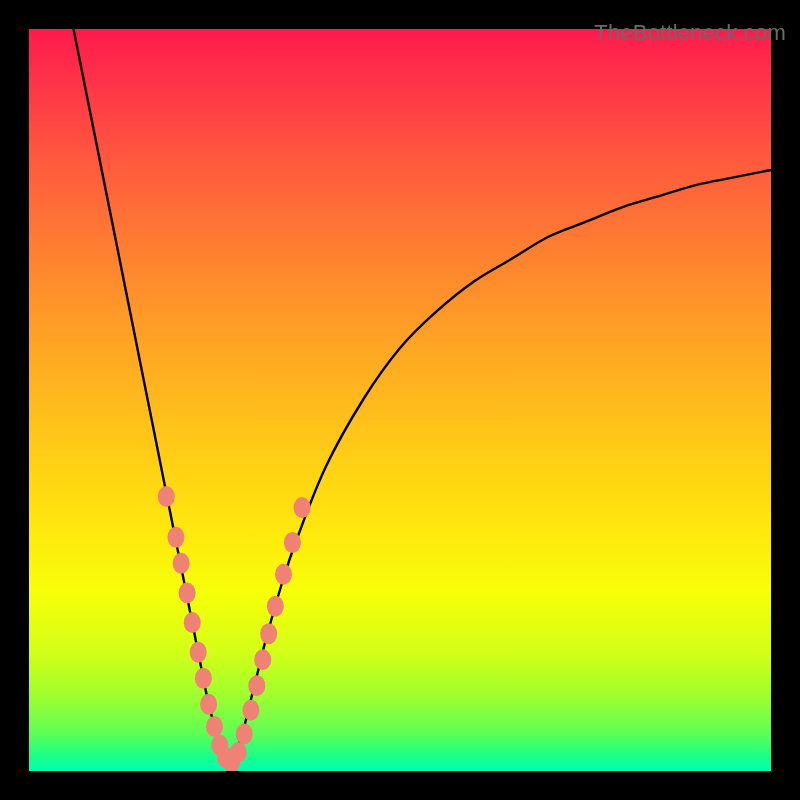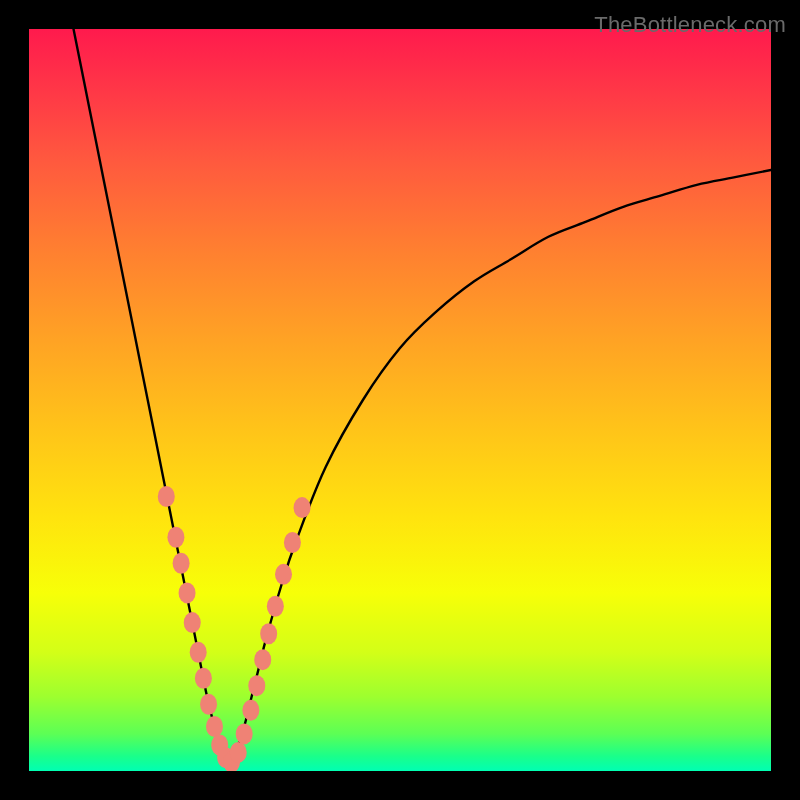--- a/index.html
+++ b/index.html
@@ -43,21 +43,21 @@
   }
   svg.curve {
     position: absolute;
     left: 0;
     top: 0;
     width: 742px;
     height: 742px;
   }
   .watermark {
     position: absolute;
-    top: 12px;
+    top: 20px;
     right: 14px;
     color: #6a6a6a;
     font-size: 22px;
     letter-spacing: 0.2px;
     font-weight: 500;
     user-select: none;
   }
 </style>
 </head>
 <body>

